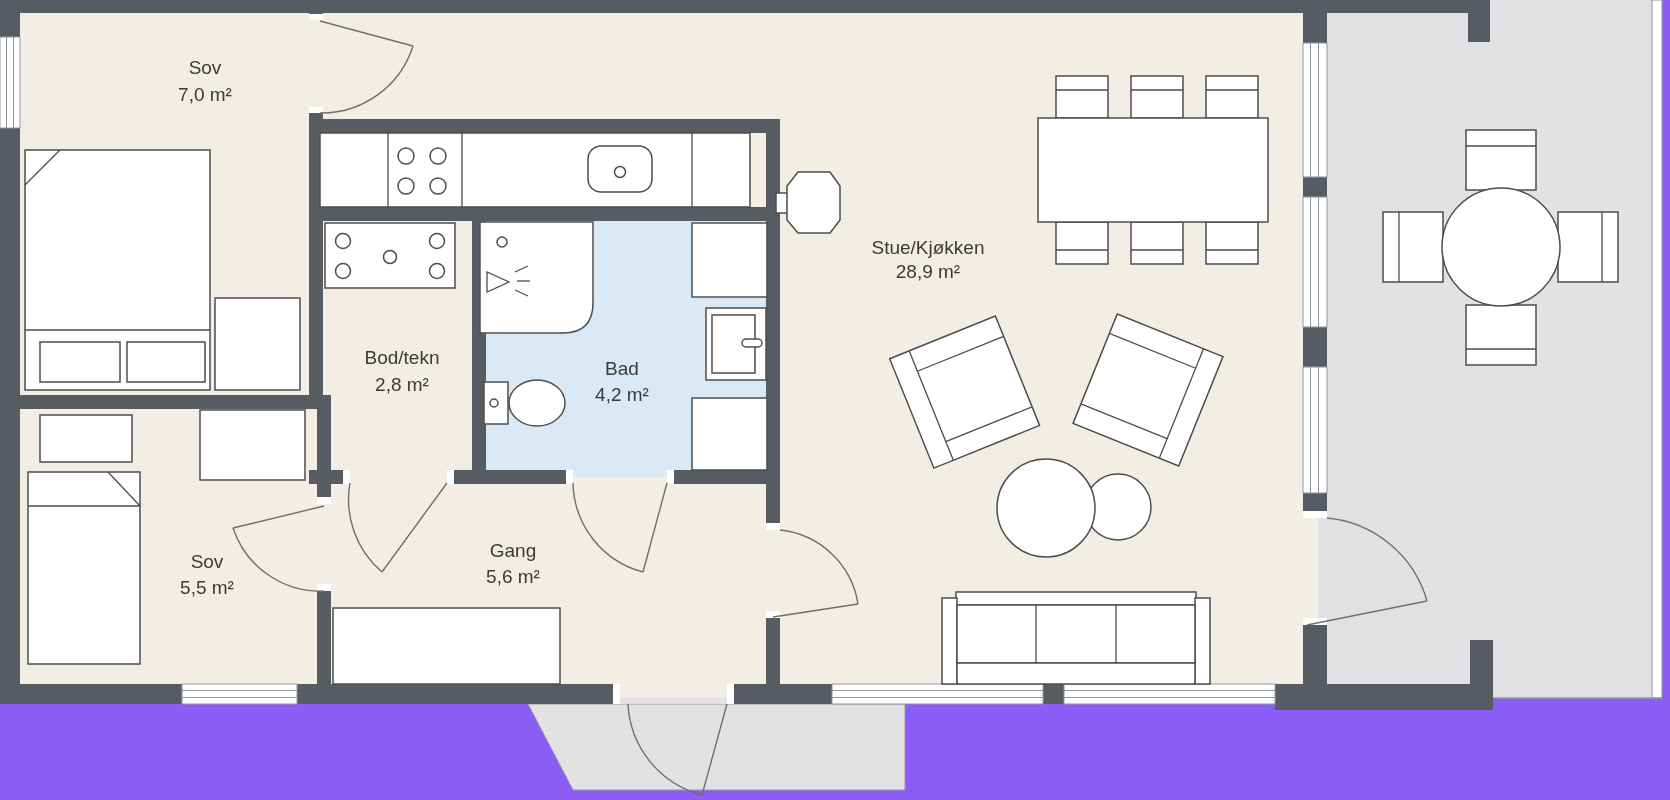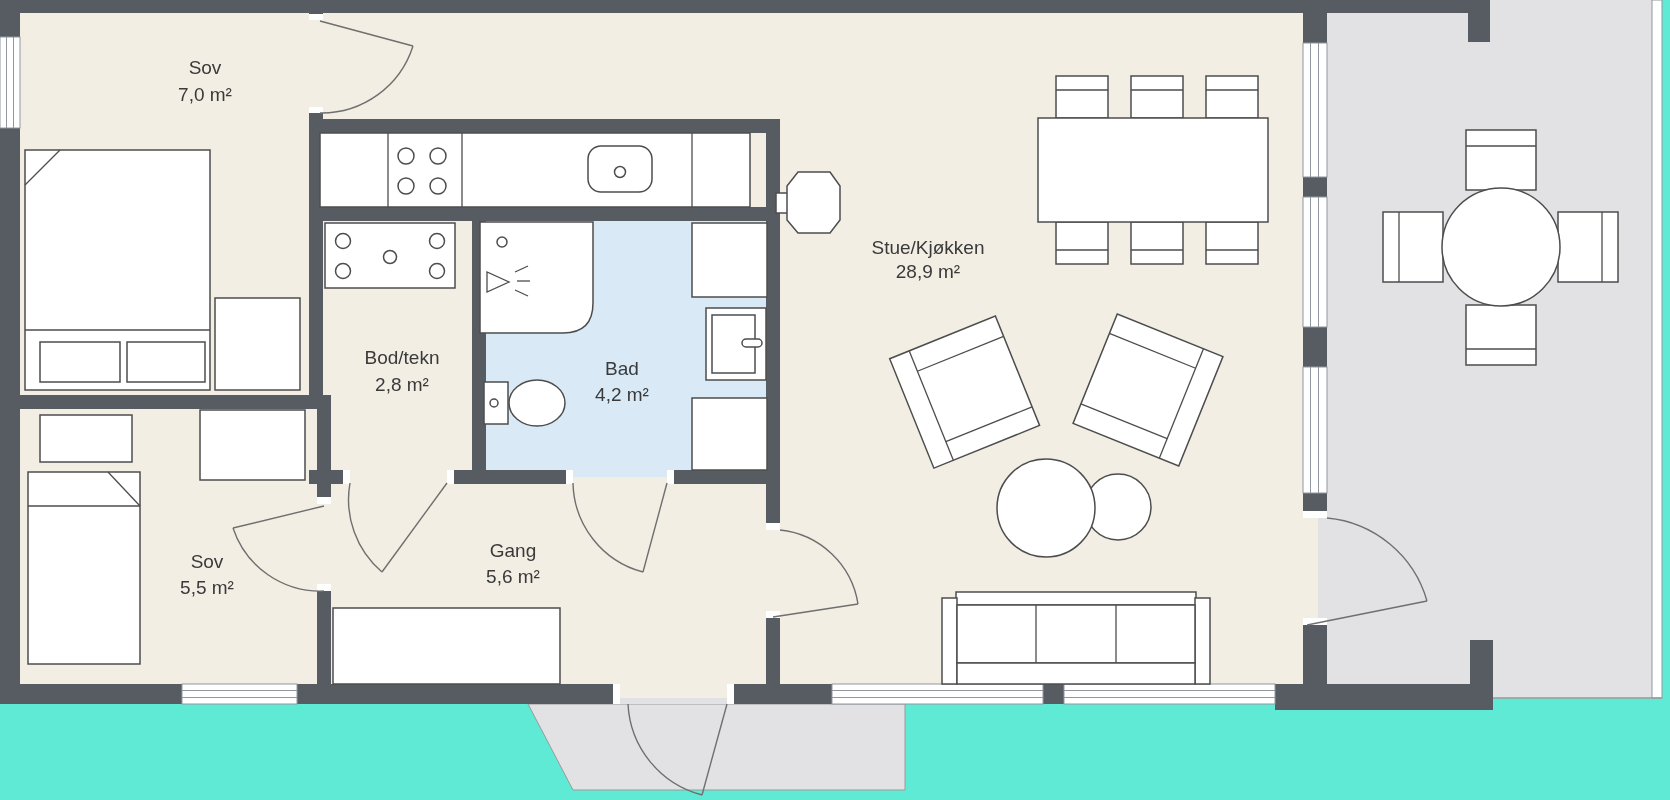--- a/index.html
+++ b/index.html
@@ -1,16 +1,16 @@
 <!DOCTYPE html>
 <html><head>
 <meta charset="utf-8">
 <style>
   html,body{margin:0;padding:0;background:#ffffff;}
-  .stage{width:1670px;height:800px;position:relative;background:#5eead4;overflow:hidden;}
+  .stage{width:1670px;height:800px;position:relative;background:#8b5cf6;overflow:hidden;}
   svg{display:block;}
   .wall{fill:#575c63;stroke:none;}
   .floor{fill:#f2eee4;}
   .bathfloor{fill:#d9eaf6;}
   .terr{fill:#e2e2e4;}
   .furn{fill:#ffffff;stroke:#4d4d4d;stroke-width:1.5;}
   .furnl{stroke:#4d4d4d;stroke-width:1.3;fill:none;}
   .door{stroke:#6f6f6f;stroke-width:1.4;fill:none;}
   .win{fill:#ffffff;stroke:#9097a0;stroke-width:1;}
   .winline{stroke:#9097a0;stroke-width:1;fill:none;}

